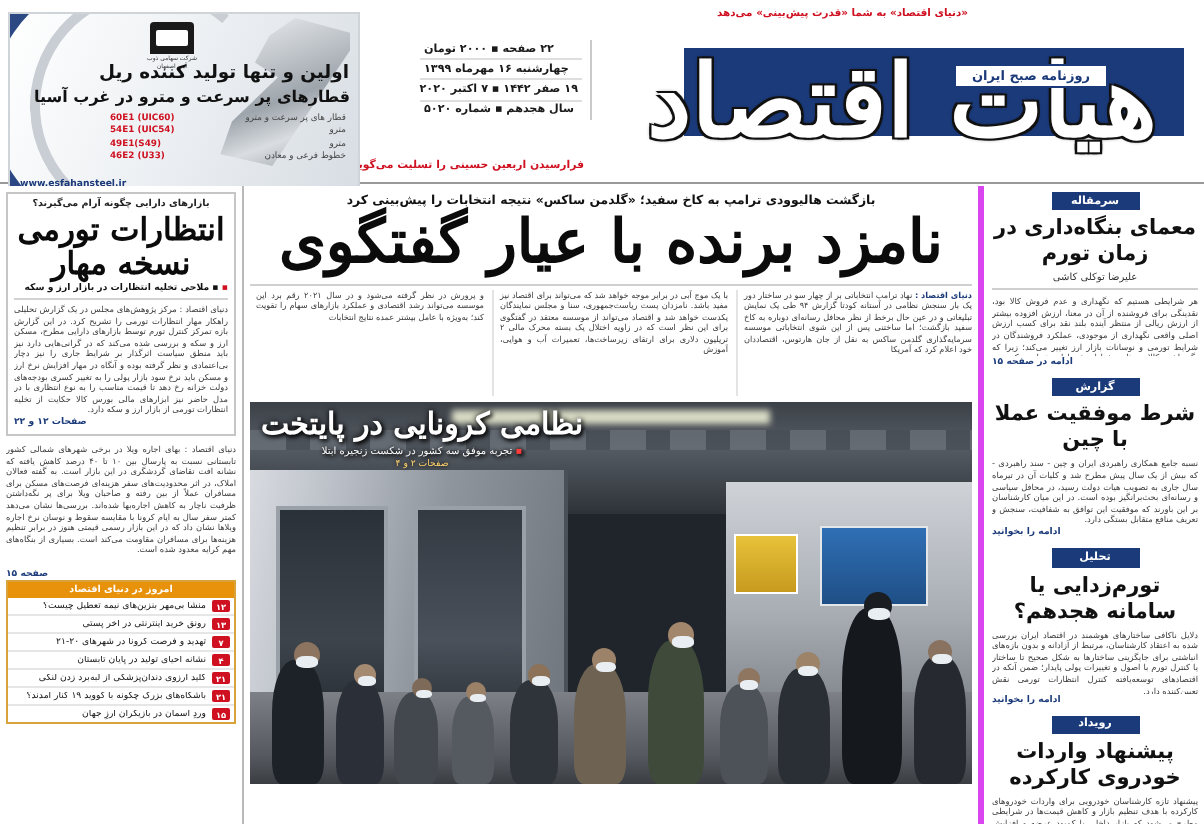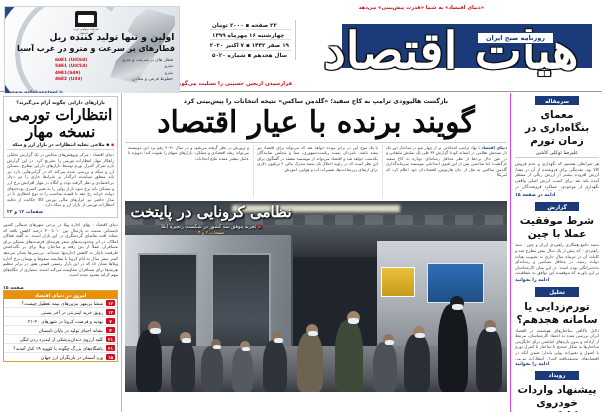--- a/index.html
+++ b/index.html
@@ -208,22 +208,22 @@
   
   .body-grid {
     position: absolute;
     top: 93px; left: 0; right: 0; bottom: 0;
     display: flex;
     flex-direction: row;
     background: #ffffff;
   }
   
   .col-right {
-    width: 92px;
-    border-left: 1px solid #d946ef;
+    width: 113px;
+    border-left: 3px solid #d946ef;
     padding: 3px 3px 0 4px;
     order: 1;
   }
   .col-center {
     flex: 1;
     order: 2;
     position: relative;
     padding: 0 3px;
   }
   .col-left {
@@ -585,21 +585,21 @@
         <div class="side-title">پیشنهاد واردات خودروی کارکرده</div>
         <div class="fake-text" style="height:26px;margin-top:2px">پیشنهاد تازه کارشناسان خودرویی برای واردات خودروهای کارکرده با هدف تنظیم بازار و کاهش قیمت‌ها در شرایطی مطرح می‌شود که بازار داخلی با کمبود عرضه و افزایش شدید قیمت مواجه است؛ موافقان می‌گویند این اقدام عرضه را تقویت و قیمت‌ها را متعادل می‌کند.</div>
 
       </div>
 
     </div>
 
     <div class="col-center">
 
       <div class="main-kicker">بازگشت هالیوودی ترامپ به کاخ سفید؛ «گلدمن ساکس» نتیجه انتخابات را پیش‌بینی کرد</div>
-      <div class="main-headline">گویند برنده با عیار اقتصاد</div>
+      <div class="main-headline">نامزد برنده با عیار گفتگوی</div>
 
       <div class="main-cols">
         <div class="main-col">
           <span class="lead">دنیای اقتصاد :</span>
           <span>نهاد ترامپ انتخاباتی بر از چهار سو در ساختار دور یک بار سنجش نظامی در آستانه کودتا گزارش ۹۴ طی یک نمایش تبلیغاتی و در عین حال برخط از نظر محافل رسانه‌ای دوباره به کاخ سفید بازگشت؛ اما ساختنی پس از این شوی انتخاباتی موسسه سرمایه‌گذاری گلدمن ساکس به نقل از جان هارتوس، اقتصاددان خود اعلام کرد که آمریکا</span>
         </div>
         <div class="main-col">با یک موج آبی در برابر موجه خواهد شد که می‌تواند برای اقتصاد نیز مفید باشد. نامزدان پست ریاست‌جمهوری، سنا و مجلس نمایندگان یکدست خواهد شد و اقتصاد می‌تواند از موسسه معتقد در گفتگوی برای این نظر است که در زاویه اختلال یک بسته محرک مالی ۲ تریلیون دلاری برای ارتقای زیرساخت‌ها، تعمیرات آب و هوایی، آموزش</div>
         <div class="main-col">و پرورش در نظر گرفته می‌شود و در سال ۲۰۲۱ رقم برد این موسسه می‌تواند رشد اقتصادی و عملکرد بازارهای سهام را تقویت کند؛ به‌ویژه با عامل بیشتر عمده نتایج انتخابات</div>
       </div>
 

